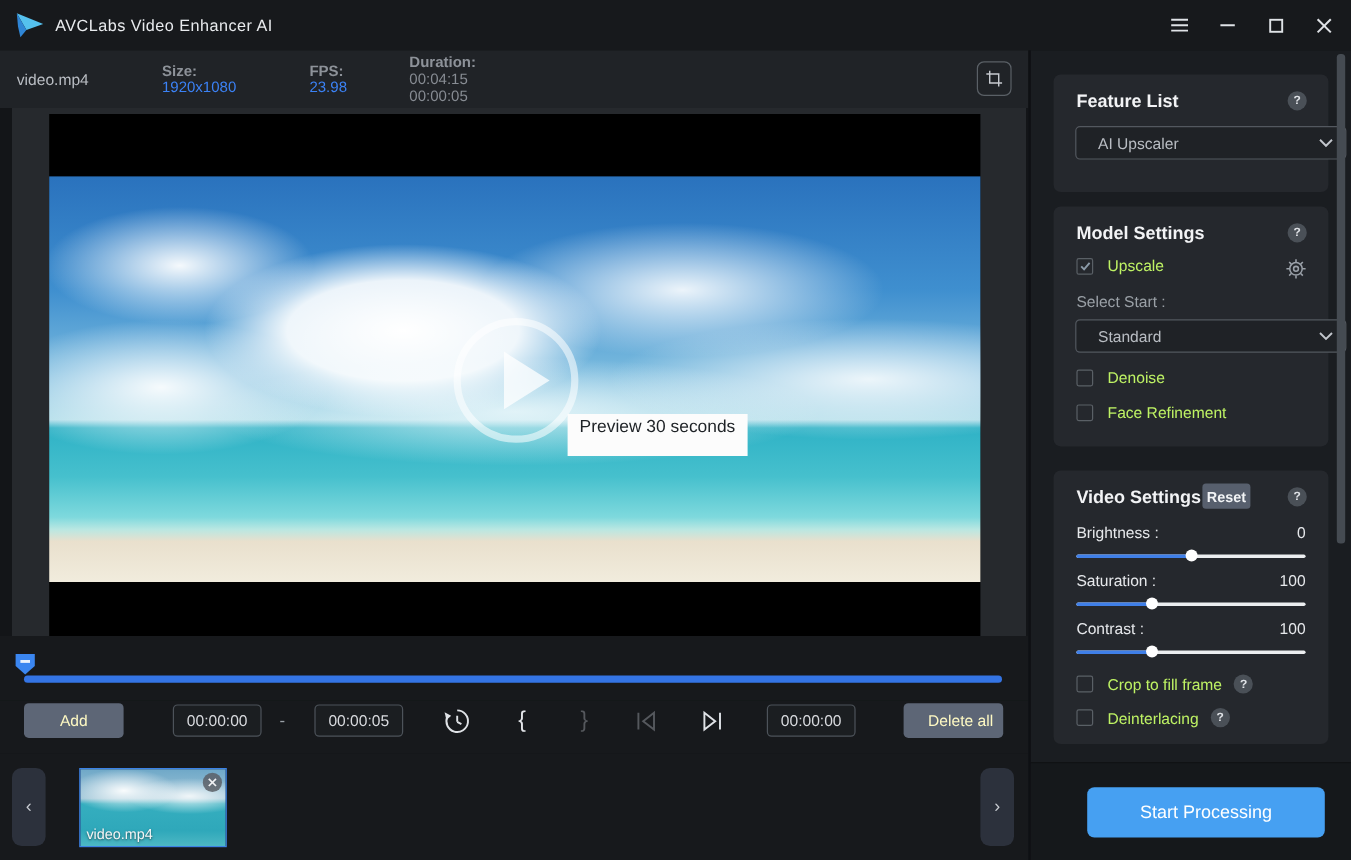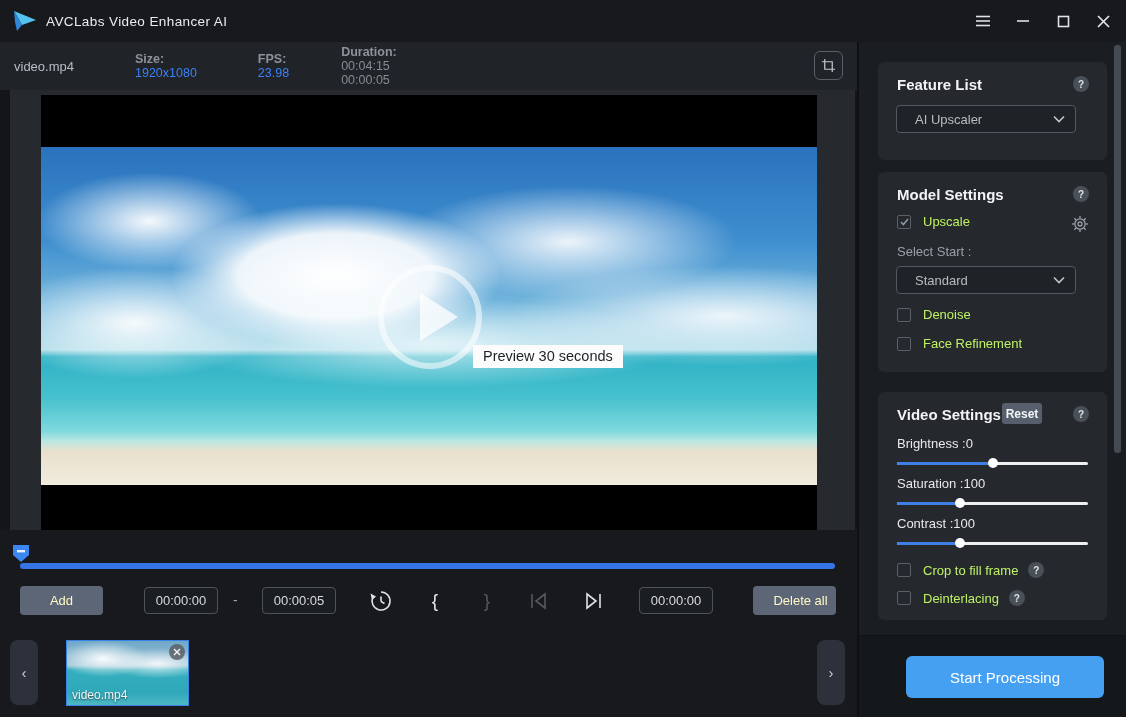--- a/index.html
+++ b/index.html
@@ -40,21 +40,21 @@
       radial-gradient(ellipse 300px 70px at 88% 50%, rgba(255,255,255,.85) 0%, rgba(255,255,255,0) 72%),
       radial-gradient(ellipse 340px 60px at 50% 58%, rgba(240,250,252,.8) 0%, rgba(255,255,255,0) 75%),
       linear-gradient(to bottom, #2a72bd 0%, #3f8fcf 28%, #79bade 48%, #aedce9 60%, #2fb2c6 62%, #46c0cd 74%, #7ed9dd 84%, #b9e7e2 87%, #e9e0cd 90%, #f1ecdd 100%);
   }
   .play-ring { position:absolute; left:337px; top:170px; width:104px; height:104px;
                border:6px solid rgba(255,255,255,.55); border-radius:50%; cursor:pointer; }
   .play-tri { position:absolute; left:36px; top:22px; width:0; height:0;
               border-left:38px solid rgba(255,255,255,.75);
               border-top:24px solid transparent; border-bottom:24px solid transparent; }
   .preview-chip { position:absolute; left:432px; top:250px; background:#fcfcfc;
-                  color:#1e2226; font-size:14.5px; padding:3px 10px 4px; white-space:nowrap; }
+                  color:#1e2226; font-size:14.5px; padding:3px 10px 16px; white-space:nowrap; }
 
   
   .timeline { position:absolute; left:0; top:530px; width:857px; height:54px; background:#17191c; }
   .playhead { position:absolute; left:12px; top:14px; cursor:pointer; }
   .tl-bar { position:absolute; left:20px; top:33px; width:815px; height:6px;
             background:#3474e4; border-radius:3px; cursor:pointer; }
 
   
   .controls { position:absolute; left:0; top:584px; width:857px; height:44px; background:#17191c; }
   .btn-grey { position:absolute; height:29px; background:#5d6676; border:none; border-radius:4px;
@@ -88,33 +88,33 @@
                 text-shadow:0 1px 2px rgba(0,0,0,.6); }
 
   
   .sidebar { position:absolute; left:857px; top:42px; width:269px; height:675px; background:#1a1d21;
              border-left:2px solid #0e1013; }
   .card { position:absolute; left:19px; width:229px; background:#25282d; border-radius:6px; }
   .card-title { position:absolute; left:19px; top:14px; color:#f2f3f5; font-size:15px; font-weight:bold; }
   .help { position:absolute; width:16px; height:16px; border-radius:50%; background:#4a5057;
           color:#dfe2e6; font-size:10px; font-weight:bold; display:flex; align-items:center;
           justify-content:center; cursor:pointer; }
-  .dropdown { position:absolute; left:18px; width:180px; height:28px; background:#1f2226;
+  .dropdown { position:absolute; left:18px; width:226px; height:28px; background:#1f2226;
               border:1px solid #53585f; border-radius:4px; display:flex; align-items:center;
               cursor:pointer; }
   .dropdown .dd-label { color:#b9bdc3; font-size:13px; margin-left:18px; flex:1; }
   .dropdown svg { margin-right:10px; }
   .checkrow { position:absolute; left:19px; display:flex; align-items:center; cursor:pointer; }
   .checkbox { width:14px; height:14px; border:1px solid #5a6066; border-radius:2px;
               display:flex; align-items:center; justify-content:center; }
   .checkbox svg { display:none; }
   .checkbox.on svg { display:block; }
   .checkrow .cb-label { color:#bef264; font-size:13px; margin-left:12px; }
   .sub-label { position:absolute; left:19px; color:#9aa0a6; font-size:13px; }
-  .vs-row { position:absolute; left:19px; width:191px; display:flex; }
+  .vs-row { position:absolute; left:19px; width:191px; display:flex; justify-content:space-between; }
   .vs-row .vlbl { color:#e6e8eb; font-size:13px; }
   .vs-row .vval { color:#e6e8eb; font-size:13px; }
   .slider { position:absolute; left:19px; width:191px; height:10px; cursor:pointer; }
   .slider .track { position:absolute; left:0; top:4px; width:100%; height:3px; background:#eceef0; border-radius:2px; }
   .slider .fill { position:absolute; left:0; top:4px; height:3px; background:#3f7fe8; border-radius:2px; }
   .slider .thumbdot { position:absolute; top:0; width:10px; height:10px; background:#ffffff; border-radius:50%; }
   .reset-btn { position:absolute; left:124px; top:11px; width:40px; height:21px; background:#575f6d;
                border:none; border-radius:3px; color:#f2f4f6; font-size:12px; font-weight:bold; cursor:pointer; }
   .bottom-bar { position:absolute; left:0; top:593px; width:269px; height:82px; background:#15181b;
                 border-top:1px solid #101214; }

